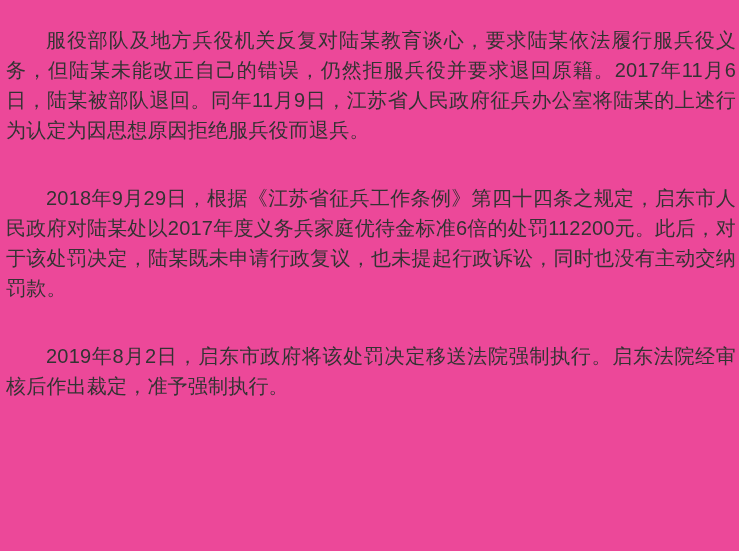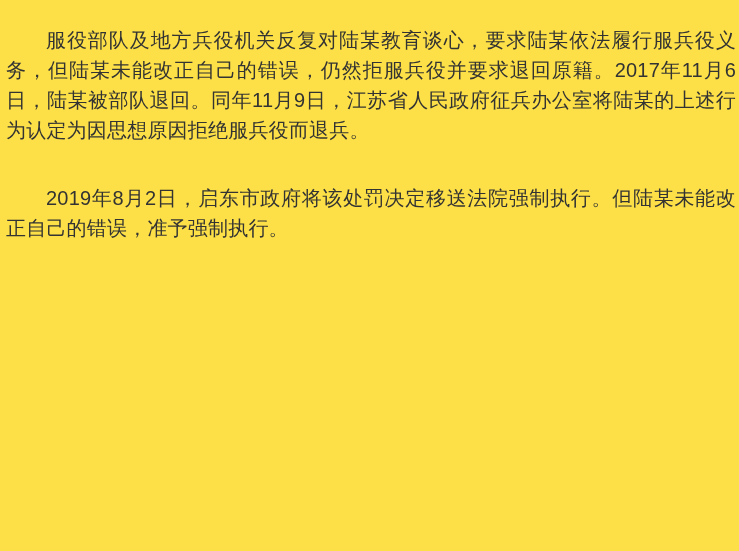--- a/index.html
+++ b/index.html
@@ -4,21 +4,21 @@
 <style>
   html, body {
     margin: 0;
     padding: 0;
     background: #ffffff;
   }
   .page {
     position: relative;
     width: 739px;
     height: 551px;
-    background: #fde047;
+    background: #ec4899;
     overflow: hidden;
     font-family: "Liberation Sans", "DejaVu Sans", sans-serif;
   }
   .article {
     box-sizing: border-box;
     width: 739px;
     padding: 25px 3px 0 6px;
   }
   .article p {
     margin: 0 0 38px 0;
@@ -31,15 +31,16 @@
     letter-spacing: 0.2px;
     word-break: break-all;
   }
 </style>
 </head>
 <body>
 
 <div class="page">
   <div class="article">
     <p>服役部队及地方兵役机关反复对陆某教育谈心，要求陆某依法履行服兵役义务，但陆某未能改正自己的错误，仍然拒服兵役并要求退回原籍。2017年11月6日，陆某被部队退回。同年11月9日，江苏省人民政府征兵办公室将陆某的上述行为认定为因思想原因拒绝服兵役而退兵。</p>
-    <p>2019年8月2日，启东市政府将该处罚决定移送法院强制执行。但陆某未能改正自己的错误，准予强制执行。</p>
+    <p>2018年9月29日，根据《江苏省征兵工作条例》第四十四条之规定，启东市人民政府对陆某处以2017年度义务兵家庭优待金标准6倍的处罚112200元。此后，对于该处罚决定，陆某既未申请行政复议，也未提起行政诉讼，同时也没有主动交纳罚款。</p>
+    <p>2019年8月2日，启东市政府将该处罚决定移送法院强制执行。启东法院经审核后作出裁定，准予强制执行。</p>
   </div>
 </div>
 
 </body></html>

